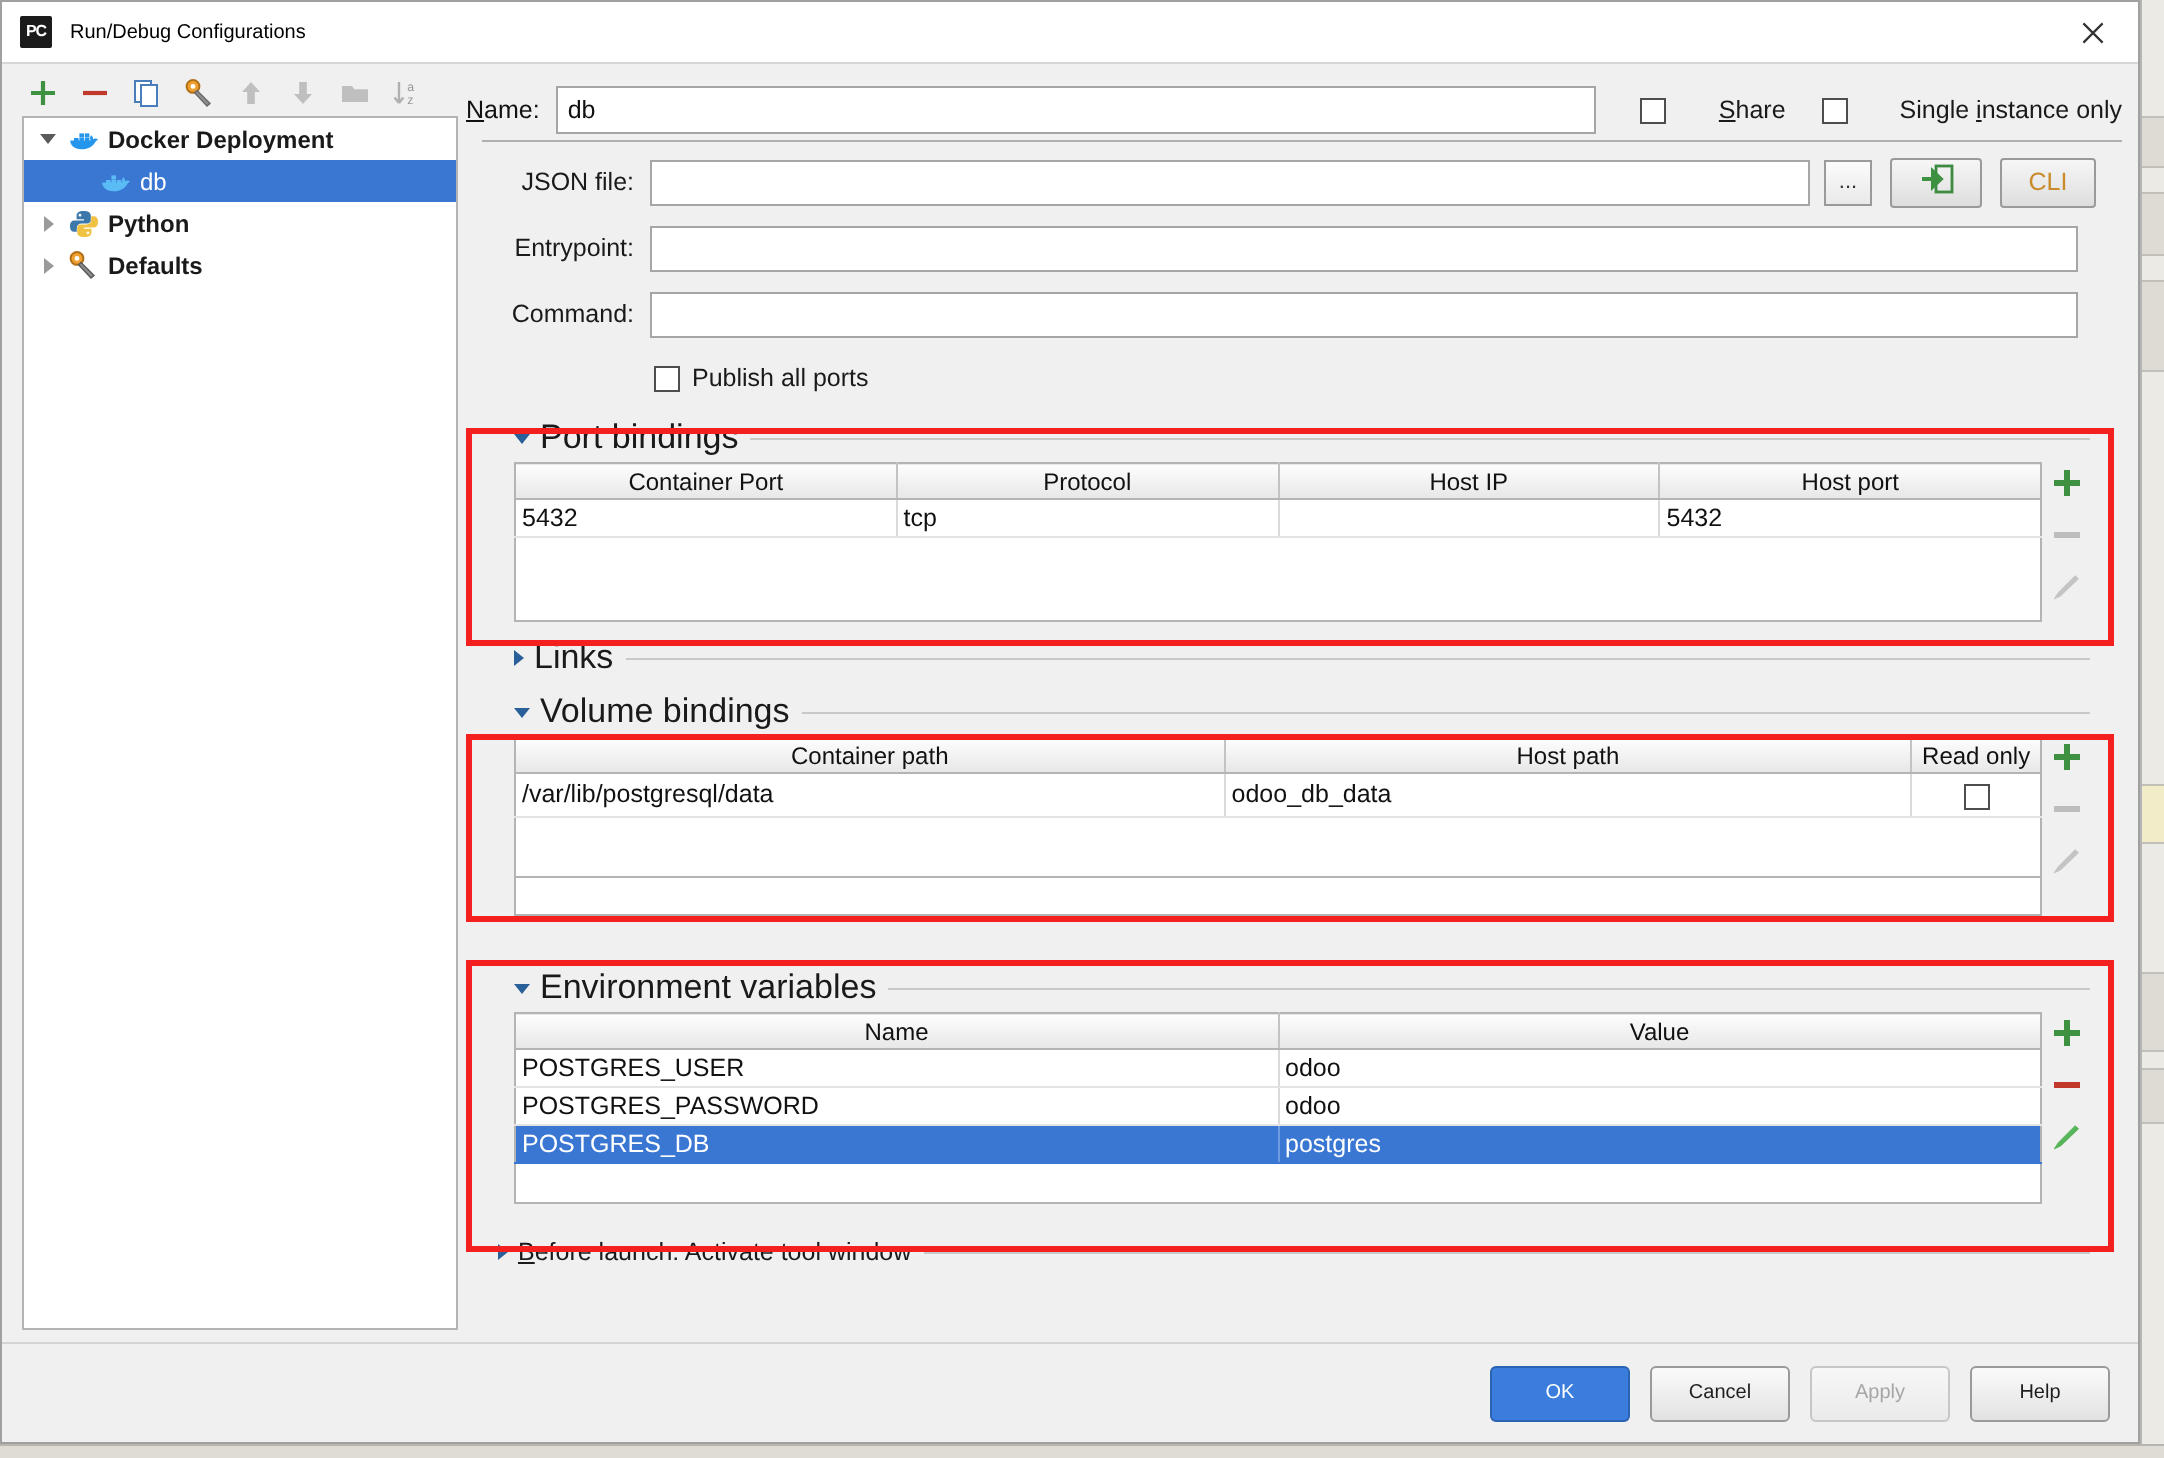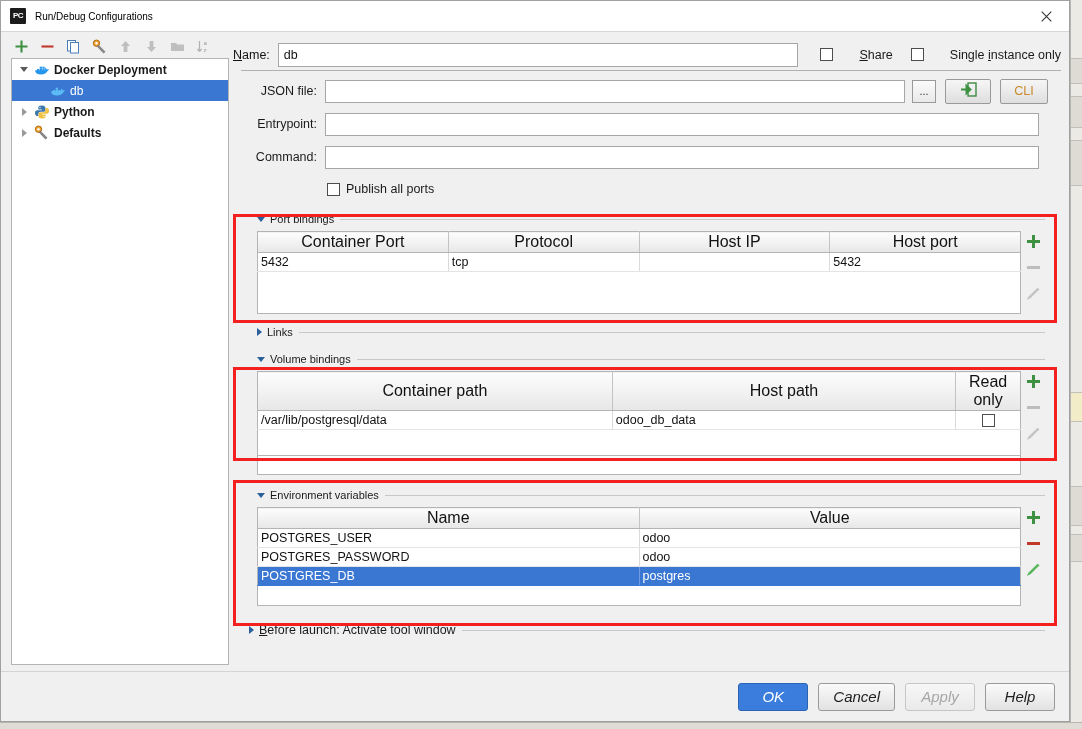--- a/index.html
+++ b/index.html
@@ -157,21 +157,21 @@
     height: 24px;
     margin-left: 8px;
     border: 1px solid #a6a6a6;
     background: #fff;
     padding: 0 5px;
     font-size: 12.5px;
     line-height: 22px;
     color: #111;
     max-width: 529px;
   }
-  .chk-wrap { display:flex; align-items:flex-start; margin-left: 22px; cursor:pointer;gap:20px; }
+  .chk-wrap { display:flex; align-items:center; margin-left: 22px; cursor:pointer;gap:20px; }
   .chkbox {
     width: 13px; height: 13px;
     border: 1px solid #4d4d4d;
     background: #fff;
     display: inline-block;
     flex: 0 0 13px;
   }
   .chk-label { margin-left: 6px; font-size: 12.5px; }
 
   
@@ -263,37 +263,37 @@
   
   .section { margin: 7px 16px 0 16px; position: relative; }
   .section-head {
     display: flex;
     align-items: center;
     height: 16px;
     cursor: pointer;
   }
   .sec-tri-down { width:0;height:0;border-left:4px solid transparent;border-right:4px solid transparent;border-top:5px solid #2a6099;margin-right:5px;}
   .sec-tri-right { width:0;height:0;border-top:4px solid transparent;border-bottom:4px solid transparent;border-left:5px solid #2a6099;margin-right:5px;}
-  .sec-title { font-size: 11px; color: #1a1a1a; white-space: nowrap; }
+  .sec-title { font-size: 17px; color: #1a1a1a; white-space: nowrap; }
   .sec-line { flex: 1; height: 1px; background: #c8c8c8; margin-left: 6px; }
 
   .table-wrap { display: flex; margin-top: 4px; }
   table.grid {
     flex: 1;
     border-collapse: collapse;
     background: #fff;
     border: 1px solid #b4b4b4;
     table-layout: fixed;
   }
   table.grid th {
     background: linear-gradient(#fdfdfd,#e7e7e7);
     border-right: 1px solid #c3c3c3;
     border-bottom: 1px solid #b4b4b4;
     font-weight: normal;
-    font-size: 16px;
+    font-size: 12px;
     height: 18px;
     color: #111;
   }
   table.grid td {
     border-right: 1px solid #dadada;
     border-bottom: 1px solid #e4e4e4;
     height: 19px;
     font-size: 12.5px;
     padding: 0 3px;
     color: #111;
@@ -347,26 +347,25 @@
     justify-content: flex-end;
     padding-right: 14px;
     gap: 10px;
   }
   .dlg-btn {
     min-width: 70px;
     height: 28px;
     border: 1px solid #9a9a9a;
     border-radius: 3px;
     background: linear-gradient(#fafafa,#e2e2e2);
-    font-size: 15px;
+    font-size: 10px;
     color: #1e1e1e;
     display: flex; align-items: center; justify-content: center;
     cursor: pointer;
     padding: 0 14px;
-    font-style: italic;
   }
   .dlg-btn.primary {
     background: #3a7ddc;
     border-color: #2b63b4;
     color: #fff;
   }
   .dlg-btn.disabled {
     color: #a6a6a6;
     background: linear-gradient(#f7f7f7,#eaeaea);
     border-color: #c6c6c6;
@@ -661,21 +660,21 @@
                   <span class="minus-ico dis"></span>
                 </div>
               <div class="sb dis">
                   <span class="pencil-ico dis"></span>
                 </div>
             </div>
           </div>
           <div style="height:19px;border:1px solid #b4b4b4;border-top:none;background:#fff;margin-right:24px"></div>
         </div>
 
-        <div class="section" style="margin-top:12px">
+        <div class="section" style="margin-top:28px">
           <div class="section-head">
             <span class="sec-tri-down"></span>
             <span class="sec-title">Environment variables</span>
             <span class="sec-line"></span>
           </div>
           <div class="table-wrap">
             <table class="grid">
               <colgroup>
                   <col style="width:50%">
                   <col style="width:50%">

